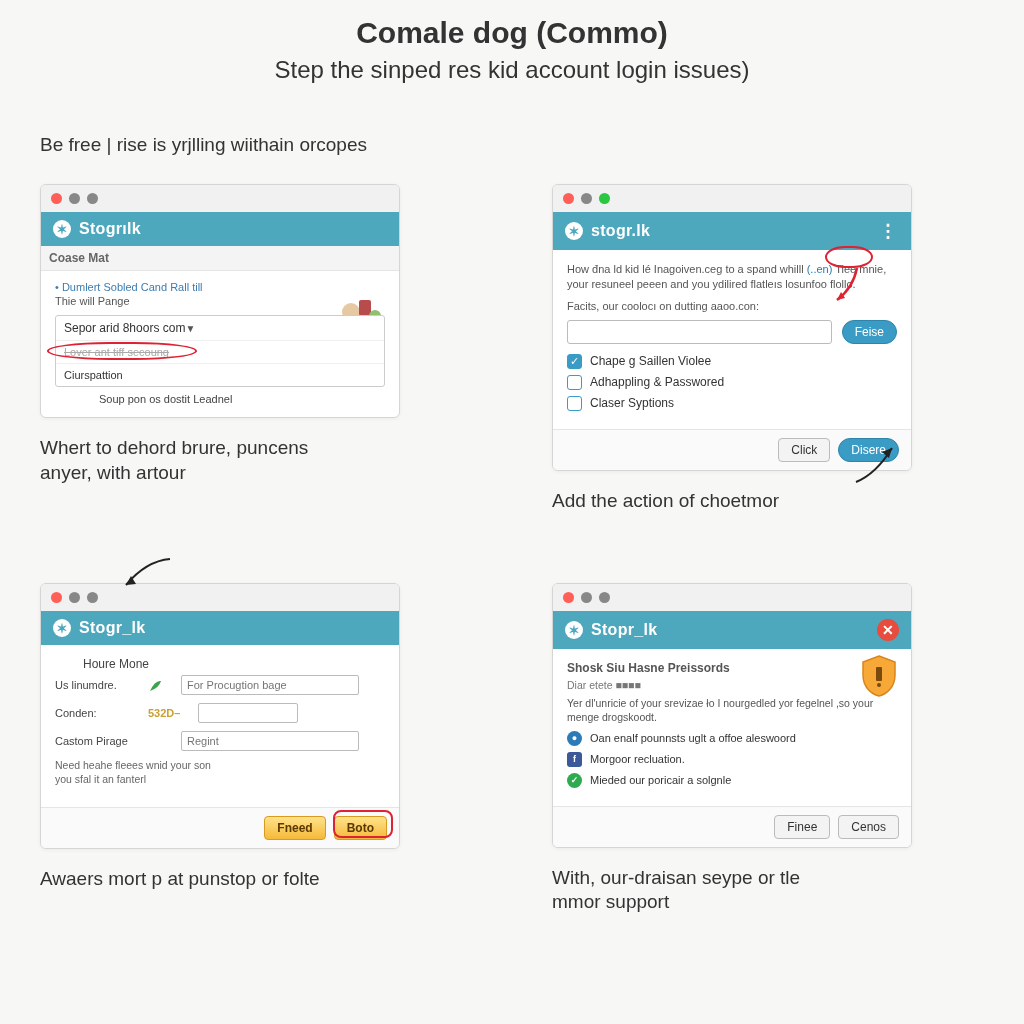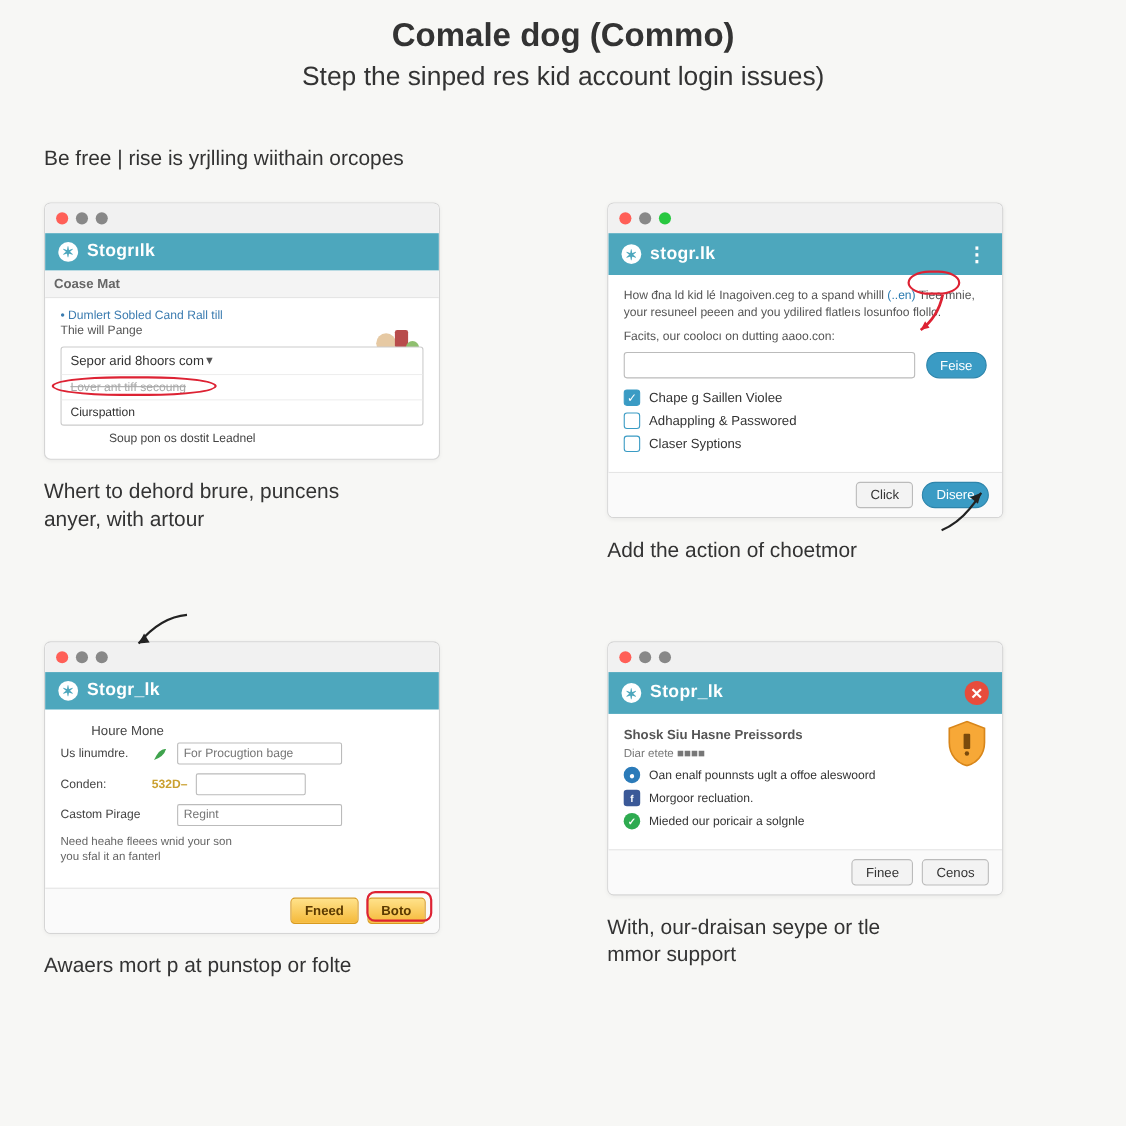--- a/index.html
+++ b/index.html
@@ -36,23 +36,23 @@
 .row-input { display: flex; gap: 10px; align-items: center; margin-bottom: 10px; }
 .row-input input { flex: 1; border: 1px solid #bbb; border-radius: 3px; padding: 4px 6px; font-size: 12px; height: 24px; }
 .btn { border: 1px solid #bbb; border-radius: 4px; padding: 4px 12px; font-size: 12px; background: #f3f3f3; color: #333; cursor: pointer; }
 .btn.primary { background: #3a9bc4; border-color: #2e85ab; color: #fff; border-radius: 12px; }
 .btn.gold { background: linear-gradient(#ffe28a,#f5b93a); border-color: #d89a1f; color: #5a3900; font-weight: 600; }
 .checks { margin-top: 4px; }
 .check { display: flex; align-items: center; gap: 8px; font-size: 12px; margin-bottom: 6px; }
 .check .box { width: 15px; height: 15px; border: 1.5px solid #3a9bc4; border-radius: 3px; display: flex; align-items: center; justify-content: center; color: #fff; font-size: 11px; }
 .check .box.checked { background: #3a9bc4; }
 .footer { display: flex; justify-content: flex-end; gap: 8px; padding: 8px 12px; border-top: 1px solid #e5e5e5; background: #fafafa; }
-.form-row { display: flex; align-items: center; gap: 8px; margin-bottom: 8px; font-size: 11px; }
+.form-row { display: flex; align-items: center; gap: 18px; margin-bottom: 8px; font-size: 11px; }
 .form-row .lbl { width: 75px; color: #444; }
-.form-row input { border: 1px solid #bbb; border-radius: 2px; padding: 3px 5px; font-size: 11px; width: 150px; height: 20px; }
+.form-row input { border: 1px solid #bbb; border-radius: 2px; padding: 3px 5px; font-size: 11px; width: 178px; height: 20px; }
 .form-row .ic { width: 15px; height: 15px; display: inline-block; }
 .heading-sm { font-size: 12px; font-weight: 400; color: #444; margin-bottom: 4px; padding-left: 28px; }
 .tiny { font-size: 10.5px; color: #666; line-height: 1.3; margin-bottom: 8px; }
 .bullets { margin-top: 6px; }
 .brow { display: flex; align-items: center; gap: 8px; font-size: 11px; margin-bottom: 6px; }
 .badge { width: 15px; height: 15px; border-radius: 50%; display: flex; align-items: center; justify-content: center; font-size: 9px; font-weight: 700; color: #fff; }
 .badge.blue { background: #2b7bb9; } .badge.fb { background: #3b5998; border-radius: 3px; } .badge.green { background: #2eab50; }
 .shield { position: absolute; right: 14px; top: 48px; width: 36px; height: 42px; }
 .illus { position: absolute; right: 14px; top: 44px; width: 46px; height: 40px; }
 .red-circle-strike { position: absolute; border: 2px solid #d23; border-radius: 50%/60%; }
@@ -221,20 +221,21 @@
         <span class="close-x">✕</span>
       </div>
       <div class="body" style="position:relative">
         <svg class="shield" viewBox="0 0 36 42" style="top:6px">
             <path d="M18 1 L34 7 V20 C34 32 26 39 18 41 C10 39 2 32 2 20 V7 Z" fill="#f7a837" stroke="#d8861a" stroke-width="1.5"></path>
             <rect x="15" y="12" width="6" height="14" rx="1" fill="#7a4a0c"></rect>
             <circle cx="18" cy="30" r="2" fill="#7a4a0c"></circle>
           </svg>
         <h4>Shosk Siu Hasne Preissords</h4>
         <div class="sub">Diar etete   ■■■■</div>
+        <div class="para">Yer dl'unricie of your srevizae ło I nourgedled yor fegelnel ,so your menge drogskoodt.</div>
         <div class="bullets">
           <div class="brow">
               <span class="badge blue">●</span>
               <span>Oan enalf pounnsts uglt a offoe aleswoord</span>
             </div>
           <div class="brow">
               <span class="badge fb">f</span>
               <span>Morgoor recluation.</span>
             </div>
           <div class="brow">

